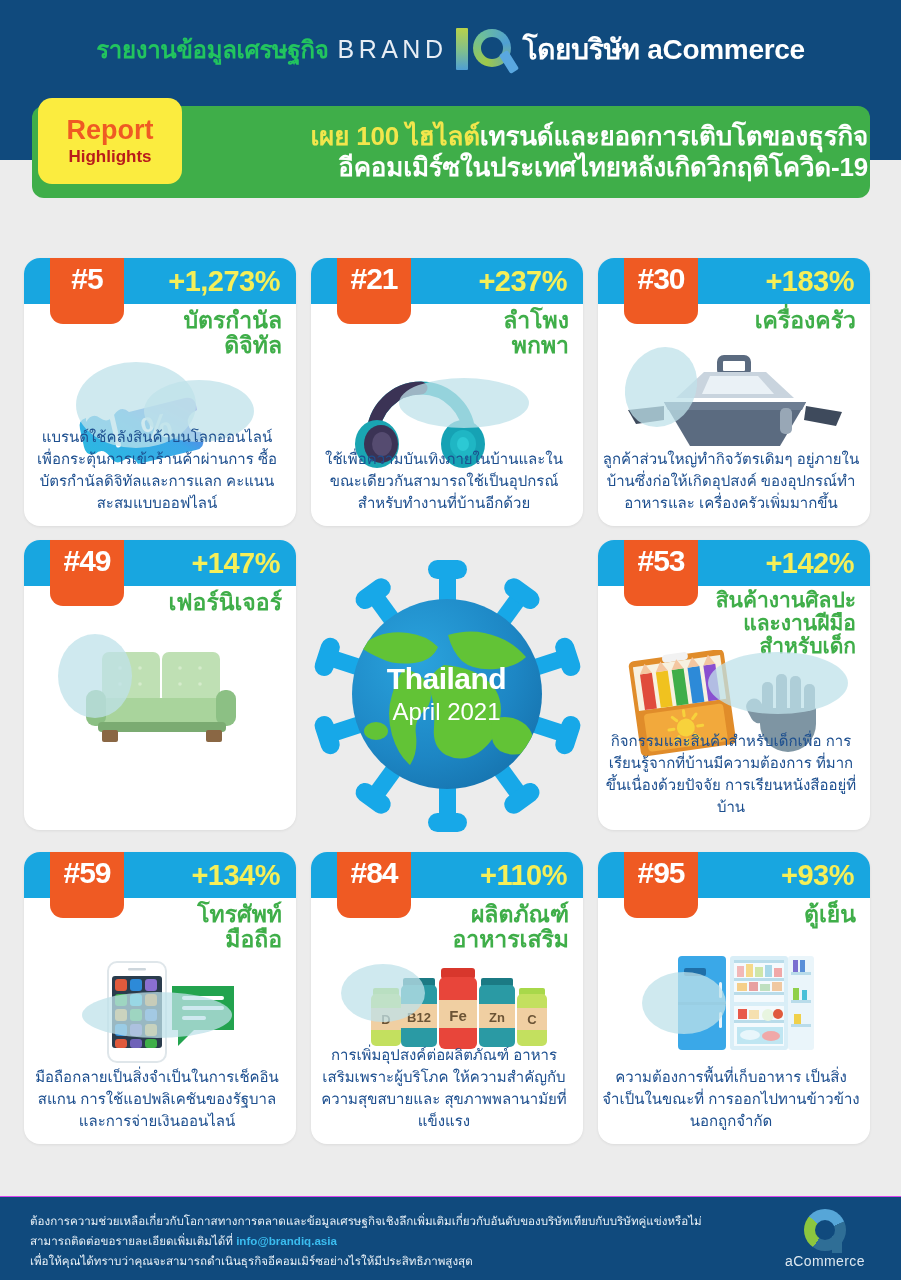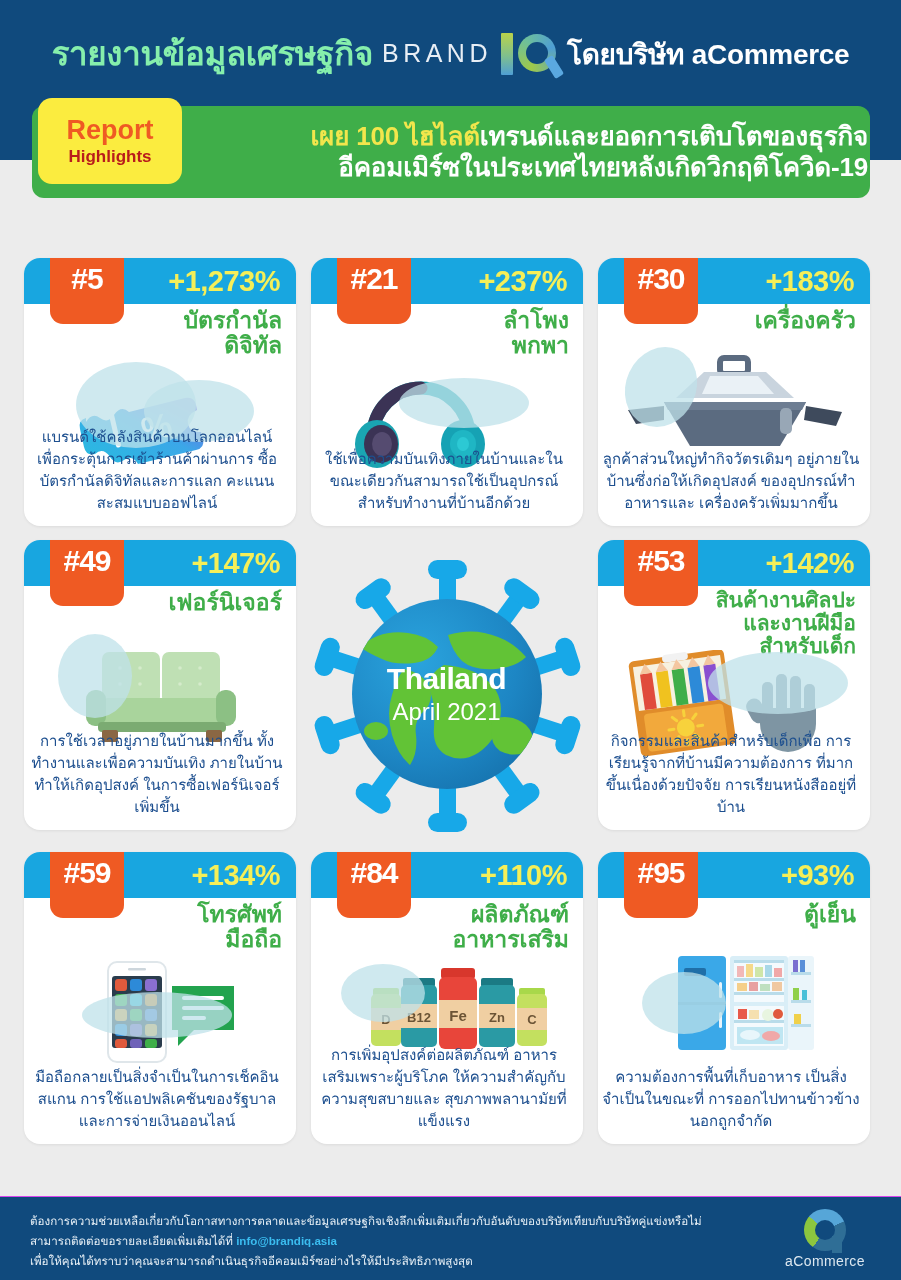--- a/index.html
+++ b/index.html
@@ -16,21 +16,21 @@
     position: absolute; top: 0; left: 0;
     width: 901px; height: 160px;
     background: #104a7d;
   }
   .header-row {
     position: absolute; top: 27px; left: 0; width: 901px;
     display: flex; align-items: center; justify-content: center;
     gap: 9px;
   }
   .hdr-thai-left {
-    color: #86efac; font-size: 33px; font-weight: bold;
+    color: #22c55e; font-size: 24px; font-weight: bold;
     letter-spacing: -0.3px;
   }
   .brand-word {
     color: #e8eef5; font-size: 25px; font-weight: 400;
     letter-spacing: 4.5px;
   }
   .iq-logo { display: flex; align-items: center; position: relative; height: 44px; }
   .iq-bar {
     width: 12px; height: 42px; border-radius: 1px;
     background: linear-gradient(180deg,#b9d24a 0%, #7fbf8e 55%, #4f9fd4 100%);
@@ -352,21 +352,20 @@
               <circle cx="116" cy="30" r="1.8"></circle>
             <circle cx="96" cy="46" r="1.8"></circle>
               <circle cx="116" cy="46" r="1.8"></circle>
             <circle cx="156" cy="30" r="1.8"></circle>
               <circle cx="176" cy="30" r="1.8"></circle>
             <circle cx="156" cy="46" r="1.8"></circle>
               <circle cx="176" cy="46" r="1.8"></circle>
           </g>
         </svg>
       </div>
-      <div class="card-desc">การใช้เวลาอยู่ภายในบ้านมากขึ้น ทั้งทำงานและเพื่อความบันเทิง ภายในบ้านทำให้เกิดอุปสงค์ ในการซื้อเฟอร์นิเจอร์เพิ่มขึ้น</div>
     </div>
   </div>
 
   <div class="cell row2 globe-cell">
     <div class="globe-wrap">
       <div class="spike" style="transform:rotate(0deg)"></div>
       <div class="spike" style="transform:rotate(36deg)"></div>
       <div class="spike" style="transform:rotate(72deg)"></div>
       <div class="spike" style="transform:rotate(108deg)"></div>
       <div class="spike" style="transform:rotate(144deg)"></div>

